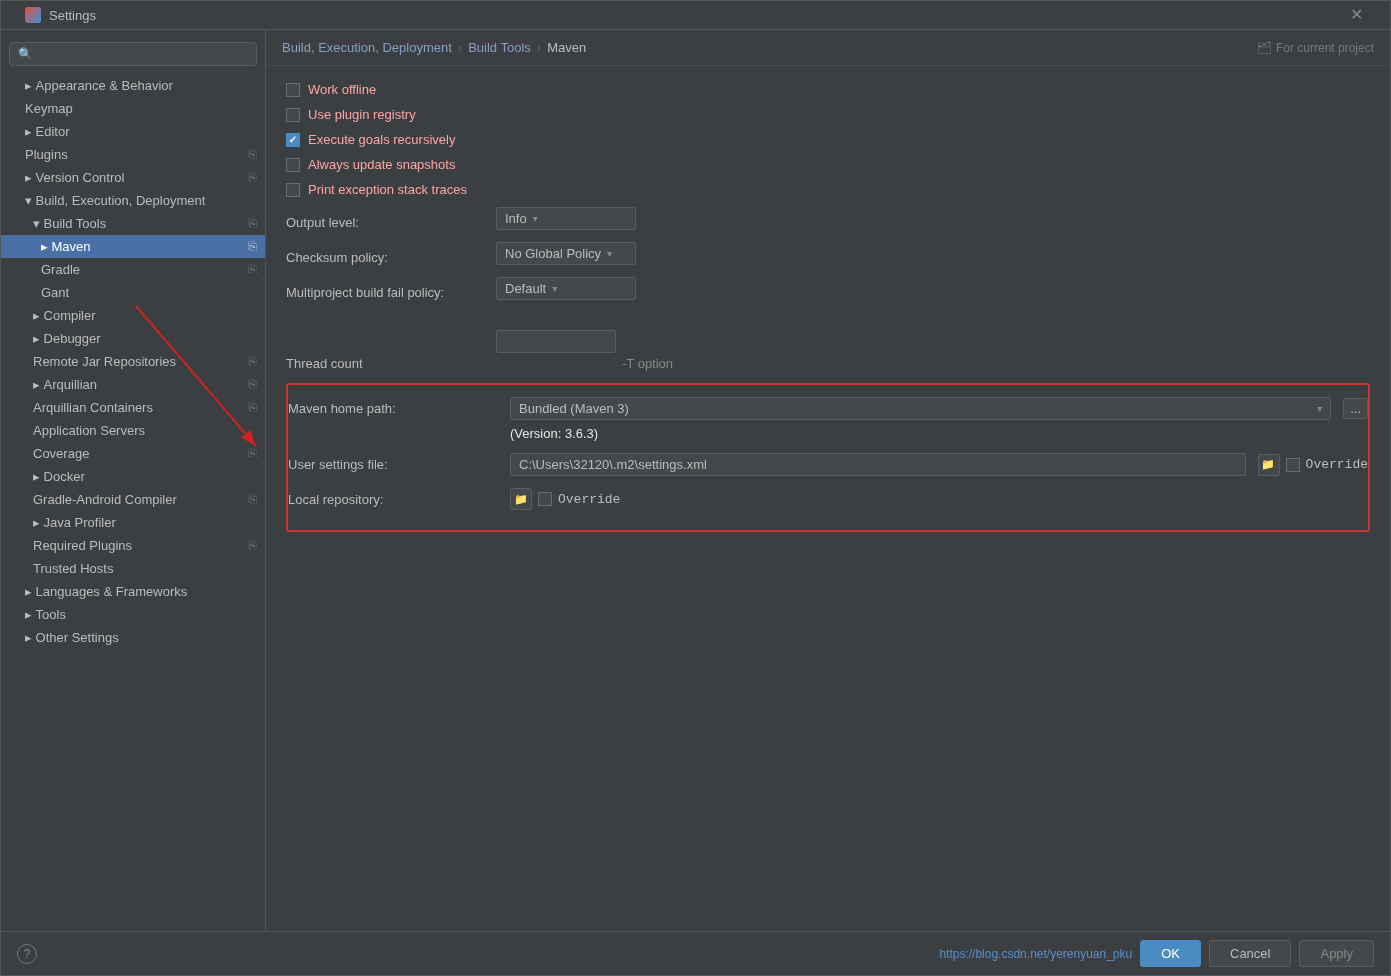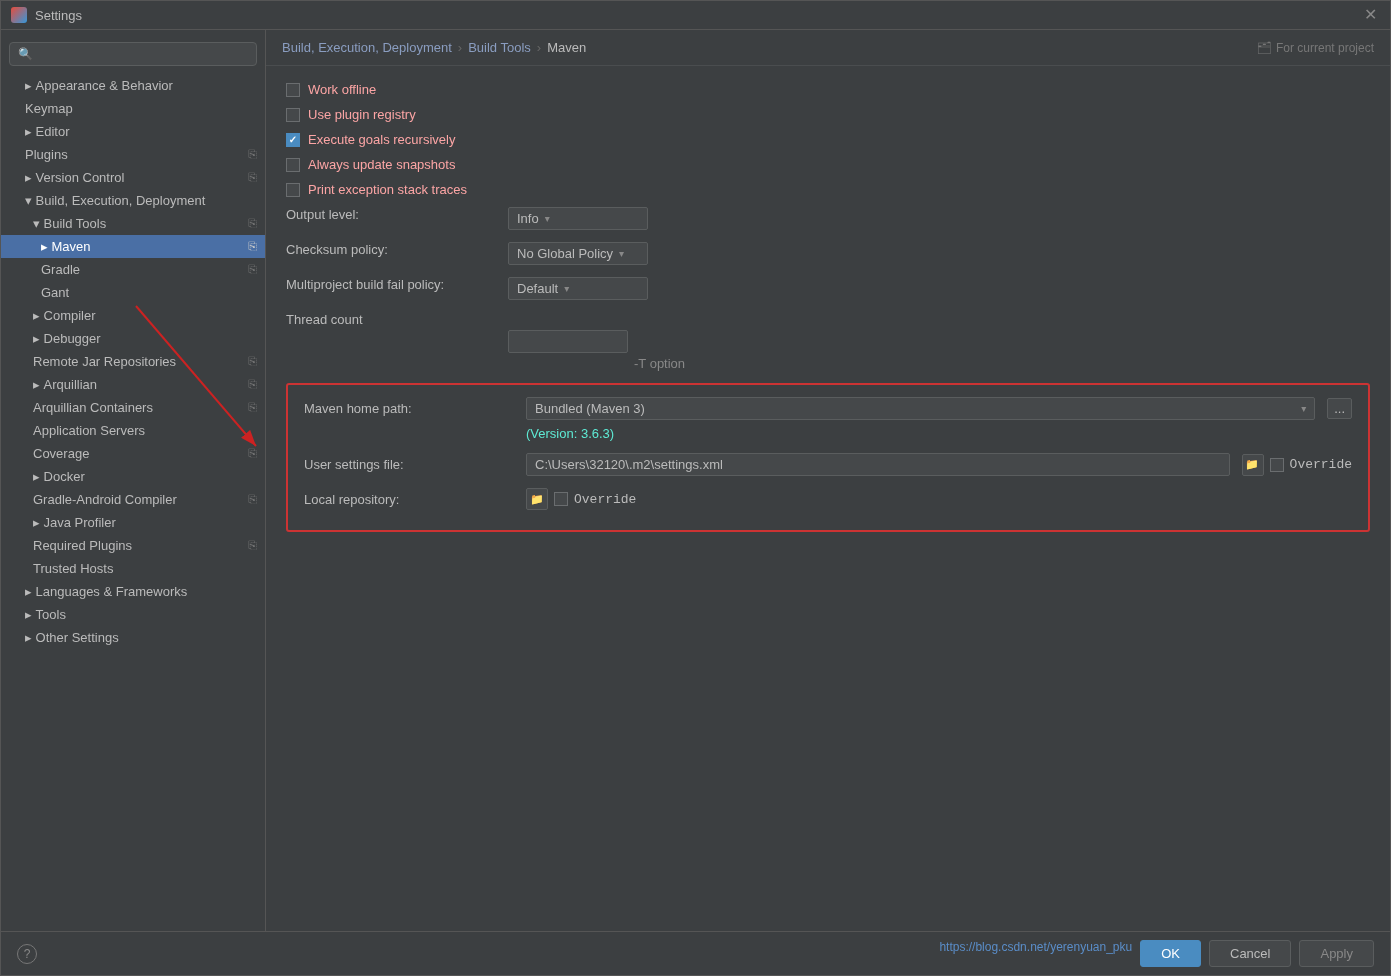--- a/index.html
+++ b/index.html
@@ -19,21 +19,21 @@
       background: #3c3f41;
       border: 1px solid #555;
       display: flex;
       flex-direction: column;
       position: relative;
     }
     .titlebar {
       background: #3c3f41;
       display: flex;
       align-items: center;
-      padding: 6px 10px;
+      padding: 6px 24px;
       border-bottom: 1px solid #555;
       justify-content: space-between;
     }
     .titlebar-left {
       display: flex;
       align-items: center;
       gap: 8px;
     }
     .app-icon {
       width: 16px;
@@ -159,23 +159,22 @@
       align-items: center;
       justify-content: center;
       cursor: pointer;
       flex-shrink: 0;
     }
     .cb.checked { background: #4a8cc1; border-color: #4a8cc1; }
     .cb-check { color: #fff; font-size: 10px; font-weight: bold; }
     .cb-label { color: #fca5a5; font-size: 13px; }
     .form-row {
       display: flex;
-      align-items: flex-start;
+      align-items: flex-end;
       margin-bottom: 12px;
-      gap: 12px;
     }
     .form-label {
       width: 210px;
       color: #bbbbbb;
       font-size: 13px;
       flex-shrink: 0;
     }
     .form-control {
       display: flex;
       align-items: center;
@@ -202,21 +201,21 @@
       font-size: 13px;
       padding: 3px 8px;
       border-radius: 2px;
       width: 120px;
     }
     .t-option-label { color: #888; font-size: 13px; margin-top: 44px; }
     
     .highlight-box {
       border: 2px solid #cc3333;
       border-radius: 3px;
-      padding: 12px 16px;
+      padding: 12px 0;
       margin-top: 8px;
       margin-bottom: 4px;
     }
     .maven-home-row {
       display: flex;
       align-items: center;
       gap: 12px;
       margin-bottom: 6px;
     }
     .maven-home-label {
@@ -229,21 +228,21 @@
       background: #45484a;
       border: 1px solid #5a5d5e;
       color: #bbbbbb;
       padding: 2px 6px;
       cursor: pointer;
       border-radius: 2px;
       font-size: 13px;
     }
     .maven-version {
       margin-left: 222px;
-      color: #5eead4;
+      color: #e5e5e5;
       font-size: 13px;
       margin-bottom: 10px;
     }
     .path-row {
       display: flex;
       align-items: center;
       gap: 12px;
       margin-bottom: 8px;
       margin-top: 12px;
     }
@@ -308,21 +307,21 @@
       height: 20px;
       border-radius: 50%;
       border: 1px solid #777;
       display: flex;
       align-items: center;
       justify-content: center;
       color: #888;
       font-size: 12px;
       cursor: pointer;
     }
-    .footer-right { display: flex; gap: 8px; align-items: flex-start; margin-left: 36px; }
+    .footer-right { display: flex; gap: 8px; align-items: center; margin-left: 36px; }
     .footer-url { color: #5a8dc8; font-size: 12px; }
     .btn {
       padding: 5px 20px;
       border-radius: 3px;
       cursor: pointer;
       font-size: 13px;
       border: 1px solid #5a5d5e;
     }
     .btn-ok {
       background: #4a8cc1;

